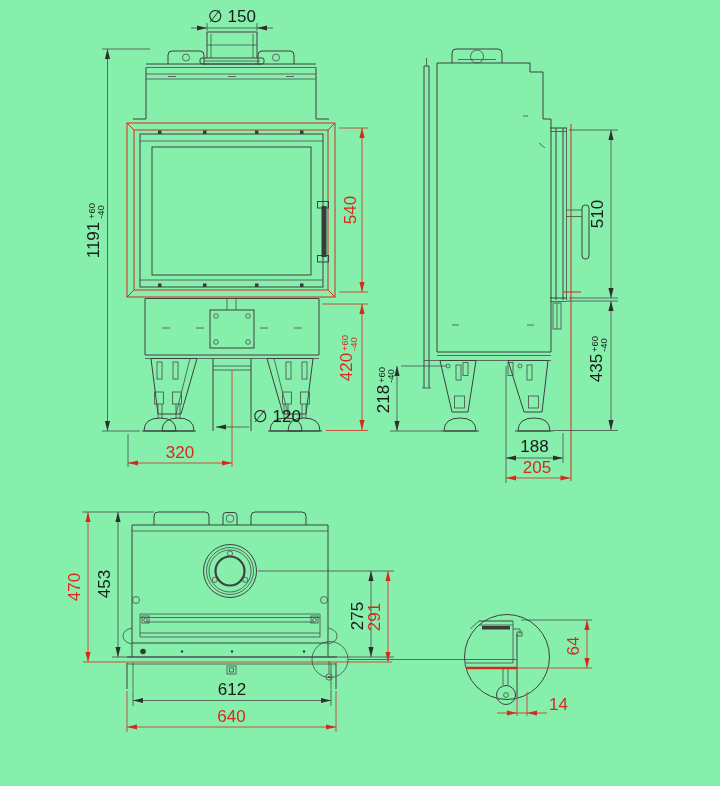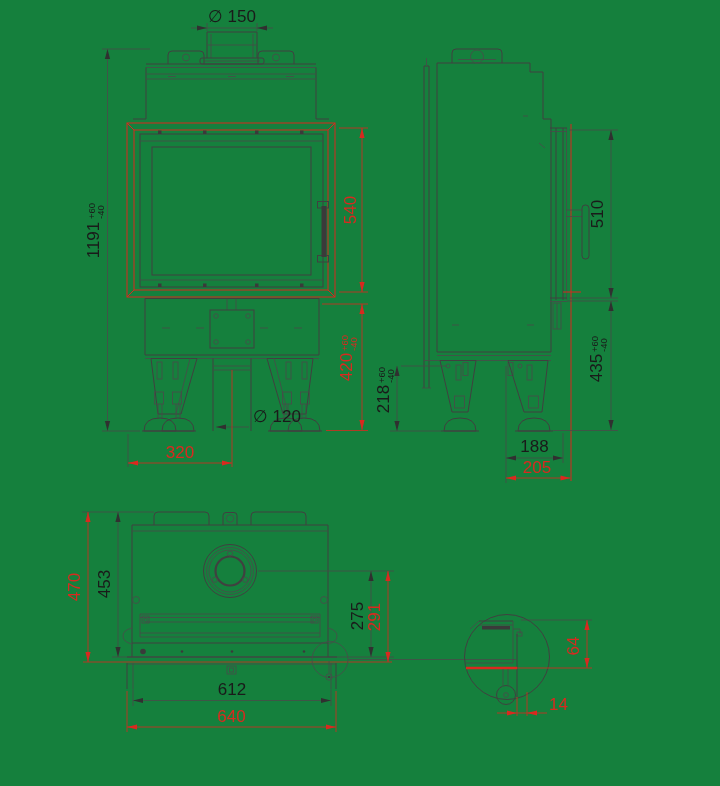--- a/index.html
+++ b/index.html
@@ -1,16 +1,16 @@
 <!DOCTYPE html>
 <html><head>
 <meta charset="utf-8">
 <style>
   html,body{margin:0;padding:0;background:#fff;}
-  .page{position:relative;width:720px;height:786px;background:#15803d;overflow:hidden;}
+  .page{position:relative;width:720px;height:786px;background:#86efac;overflow:hidden;}
   svg{display:block;}
   svg text{font-family:"Liberation Sans","DejaVu Sans",sans-serif;}
   .k{stroke:#404040;fill:none;stroke-width:1;}
   .k8{stroke:#4a4a4a;fill:none;stroke-width:.8;}
   .r{stroke:#d9291f;fill:none;stroke-width:1;}
   .r8{stroke:#d9291f;fill:none;stroke-width:.8;}
   .rthick{stroke:#d9291f;fill:none;stroke-width:2.6;}
   .fillk{fill:#3a3a3a;stroke:none;}
   .ab{fill:#303030;stroke:none;}
   .ar{fill:#d9291f;stroke:none;}

